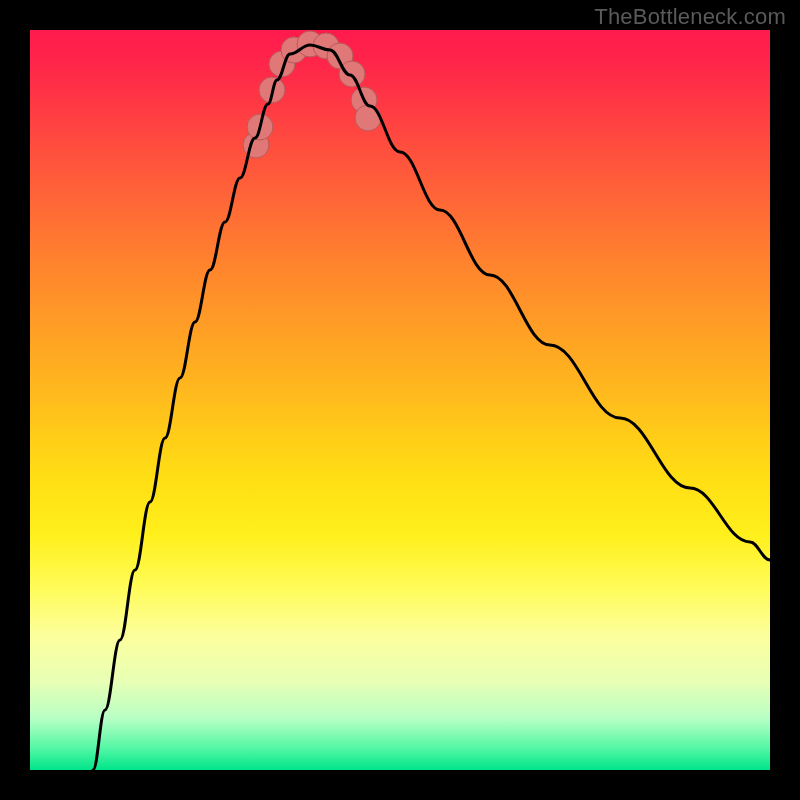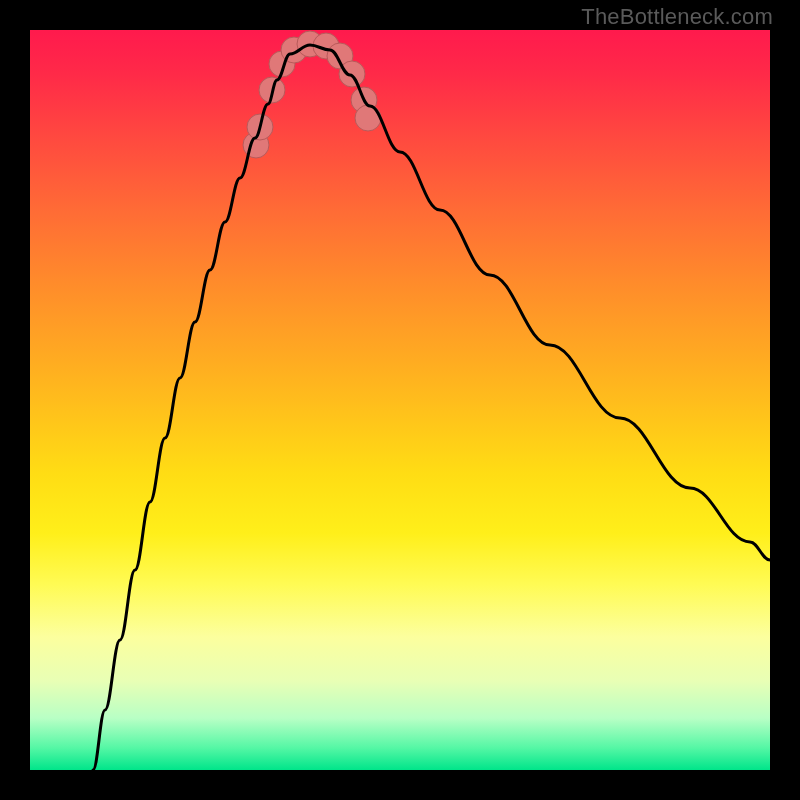--- a/index.html
+++ b/index.html
@@ -7,21 +7,21 @@
     width: 800px;
     height: 800px;
     background: #000;
     position: relative;
     overflow: hidden;
     font-family: Arial, sans-serif;
   }
   .watermark {
     position: absolute;
     top: 4px;
-    right: 27px;
+    right: 14px;
     color: #5a5a5a;
     font-size: 22px;
     font-weight: 500;
     z-index: 10;
     letter-spacing: 0.2px;
   }
   .plot-area {
     position: absolute;
     top: 30px;
     left: 30px;

